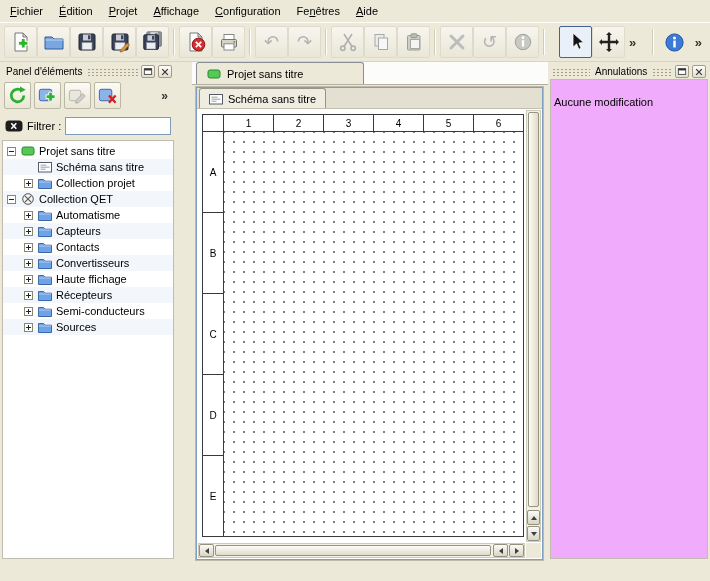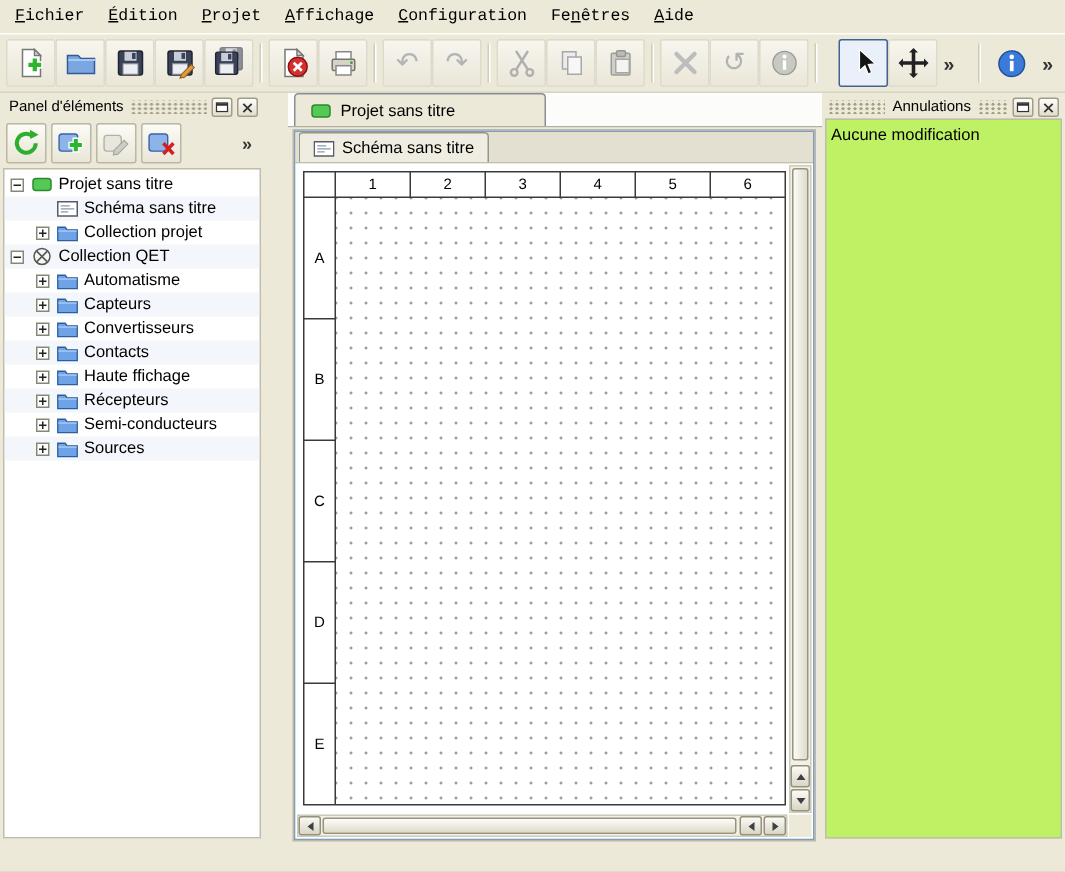--- a/index.html
+++ b/index.html
@@ -2,21 +2,21 @@
 <html><head>
 <meta charset="utf-8">
 <style>
   html,body{margin:0;padding:0;background:#d4d0c8;}
   *{box-sizing:border-box;}
   #app{position:relative;width:710px;height:581px;background:#ece9d8;
        font-family:"Liberation Sans",sans-serif;font-size:11px;color:#000;overflow:hidden;}
 
   
   #menubar{height:22px;display:flex;align-items:stretch;padding-left:2px;background:#ece9d8;}
-  .menu-item{display:flex;align-items:center;padding:0 8px;cursor:default;font-family:Liberation Mono, monospace;}
+  .menu-item{display:flex;align-items:center;padding:0 8px;cursor:default;}
   .mn{text-decoration:underline;}
 
   
   #toolbar{height:40px;display:flex;align-items:center;padding:2px 4px;
            border-top:1px solid #fffef7;border-bottom:1px solid #d8d4c4;background:#ece9d8;}
   .tb{width:33px;height:32px;display:flex;align-items:center;justify-content:center;
       border:1px solid #dedbcc;border-radius:2px;background:linear-gradient(#f7f5ee,#eae7d8);flex:none;}
   .tb.flat{border-color:transparent;background:transparent;}
   .tb.checked{border:1px solid #44628f;background:#e9f0fa;}
   .tsep{width:2px;height:26px;margin:0 4px;border-left:1px solid #cfccba;border-right:1px solid #ffffff;flex:none;}
@@ -48,21 +48,21 @@
   .trow{height:16px;display:flex;align-items:center;padding-left:4px;white-space:nowrap;}
   .trow:nth-child(even){background:#f3f6fa;}
   .trow.lvl1{padding-left:21px;}
   .exp{width:9px;height:9px;border:1px solid #878776;background:#fff;position:relative;flex:none;margin-right:5px;}
   .exp::before{content:"";position:absolute;left:1px;right:1px;top:50%;margin-top:-0.5px;height:1px;background:#222;}
   .exp.plus::after{content:"";position:absolute;top:1px;bottom:1px;left:50%;margin-left:-0.5px;width:1px;background:#222;}
   .exp.none{visibility:hidden;}
   .ti{margin-right:4px;flex:none;}
 
   #right-dock{position:absolute;left:550px;right:2px;top:64px;bottom:22px;display:flex;flex-direction:column;}
-  #undo-list{flex:1;background:#bef264;border:1px solid #c0bdae;padding:4px 3px;}
+  #undo-list{flex:1;background:#f0abfc;border:1px solid #c0bdae;padding:16px 3px;}
 
   
   #center{position:absolute;left:192px;top:62px;width:356px;bottom:21px;}
   #proj-tabbar{height:23px;background:#fcfcfa;border-bottom:1px solid #b2afa0;
                display:flex;align-items:flex-end;padding-left:4px;}
   .proj-tab{height:22px;min-width:168px;display:flex;align-items:center;gap:6px;padding:0 10px;
             background:#ece9d8;border:1px solid #8a8d96;border-bottom:none;border-radius:3px 3px 0 0;}
   #mdi{position:absolute;left:0;right:0;top:23px;bottom:0;background:#ece9d8;}
   #child{position:absolute;left:4px;top:2px;width:347px;bottom:0;display:flex;flex-direction:column;
          border:1px solid #7f9fc0;box-shadow:0 0 0 1px #bcb9aa;background:#ece9d8;}
@@ -323,20 +323,30 @@
       </div>
       <div class="epb">
         <svg width="21" height="21" viewBox="0 0 22 22">
             <rect x="2.5" y="4.5" width="13" height="12" rx="2" fill="#8db4e8" stroke="#3a62a8"></rect>
             <path d="M12.5 11l7 7.5M19.5 11l-7 7.5" stroke="#d42020" stroke-width="2.4"></path>
           </svg>
       </div>
       <span class="ovf">»</span>
     </div>
 
+    <div id="filter-row">
+      <span style="display:flex;">
+        <svg width="18" height="16" viewBox="0 0 18 16">
+            <rect x="0.5" y="2.5" width="17" height="11" rx="3.5" fill="#1e1e1e"></rect>
+            <path d="M6.3 5.3l5 5.4M11.3 5.3l-5 5.4" stroke="#fff" stroke-width="1.6"></path>
+          </svg>
+      </span>
+      <span>Filtrer :</span>
+      <input id="filter-input" type="text" value="" style="">
+    </div>
 
     <div id="tree">
       <div class="trow lvl0">
         <span class="exp minus"></span>
         <svg class="ti" width="14" height="12">
             <use href="#s-project"></use>
           </svg>
         <span>Projet sans titre</span>
       </div>
       <div class="trow lvl1">
@@ -372,28 +382,28 @@
         <svg class="ti" width="14" height="12">
             <use href="#s-folder"></use>
           </svg>
         <span>Capteurs</span>
       </div>
       <div class="trow lvl1">
         <span class="exp plus"></span>
         <svg class="ti" width="14" height="12">
             <use href="#s-folder"></use>
           </svg>
+        <span>Contacts</span>
+      </div>
+      <div class="trow lvl1">
+        <span class="exp plus"></span>
+        <svg class="ti" width="14" height="12">
+            <use href="#s-folder"></use>
+          </svg>
         <span>Convertisseurs</span>
-      </div>
-      <div class="trow lvl1">
-        <span class="exp plus"></span>
-        <svg class="ti" width="14" height="12">
-            <use href="#s-folder"></use>
-          </svg>
-        <span>Contacts</span>
       </div>
       <div class="trow lvl1">
         <span class="exp plus"></span>
         <svg class="ti" width="14" height="12">
             <use href="#s-folder"></use>
           </svg>
         <span>Haute ffichage</span>
       </div>
       <div class="trow lvl1">
         <span class="exp plus"></span>

